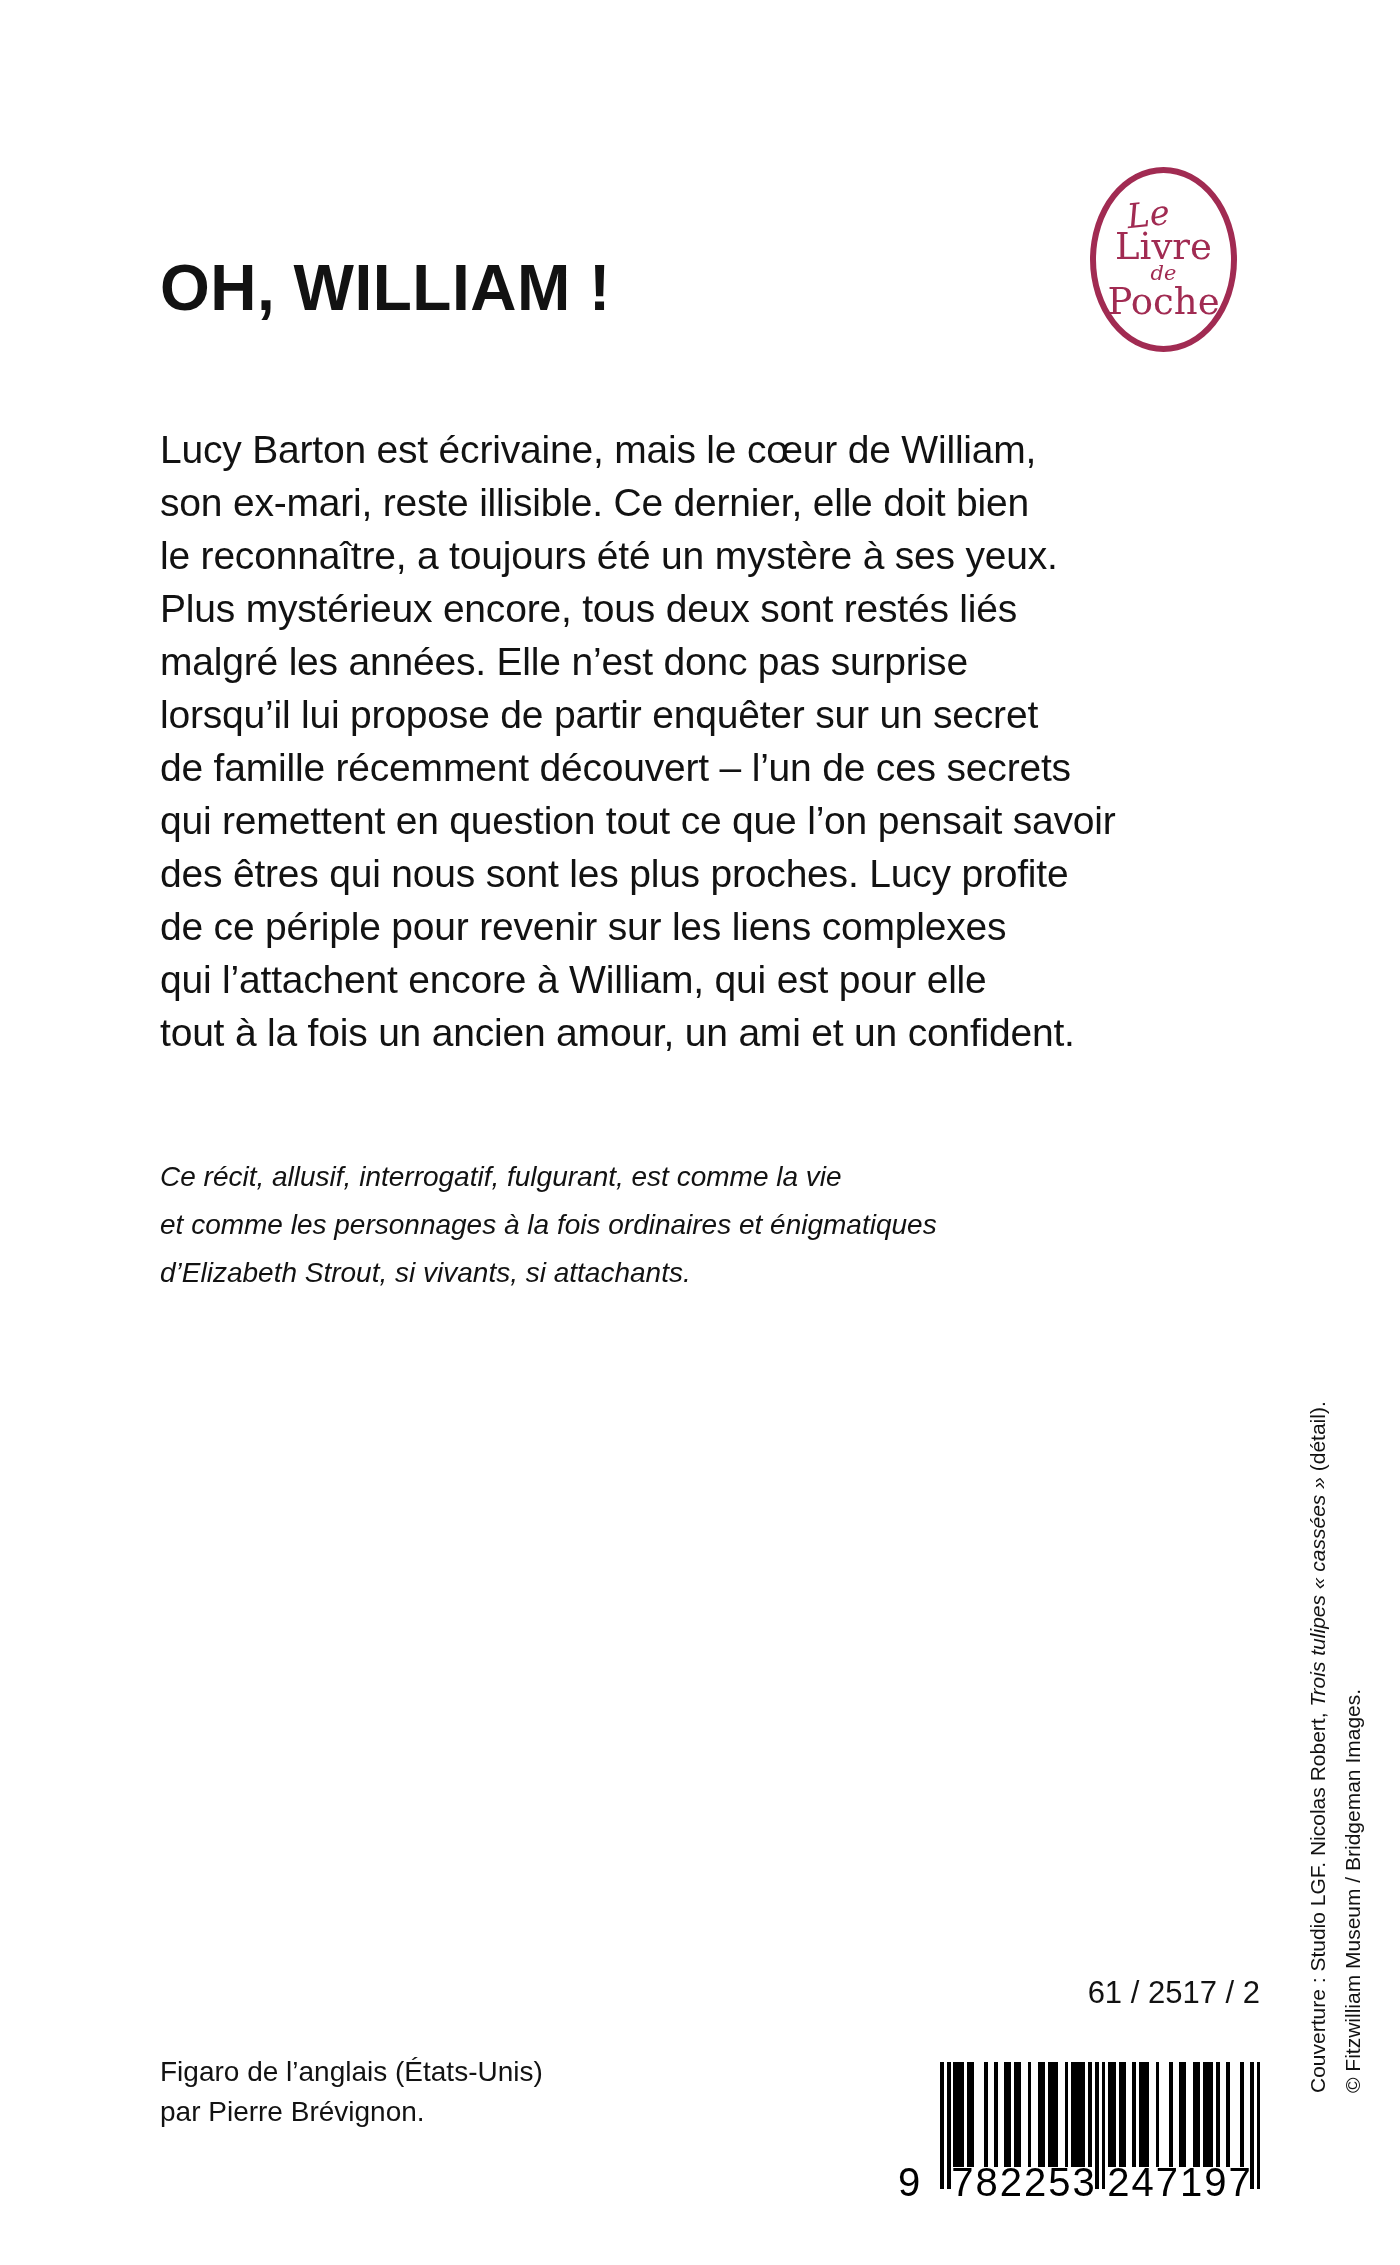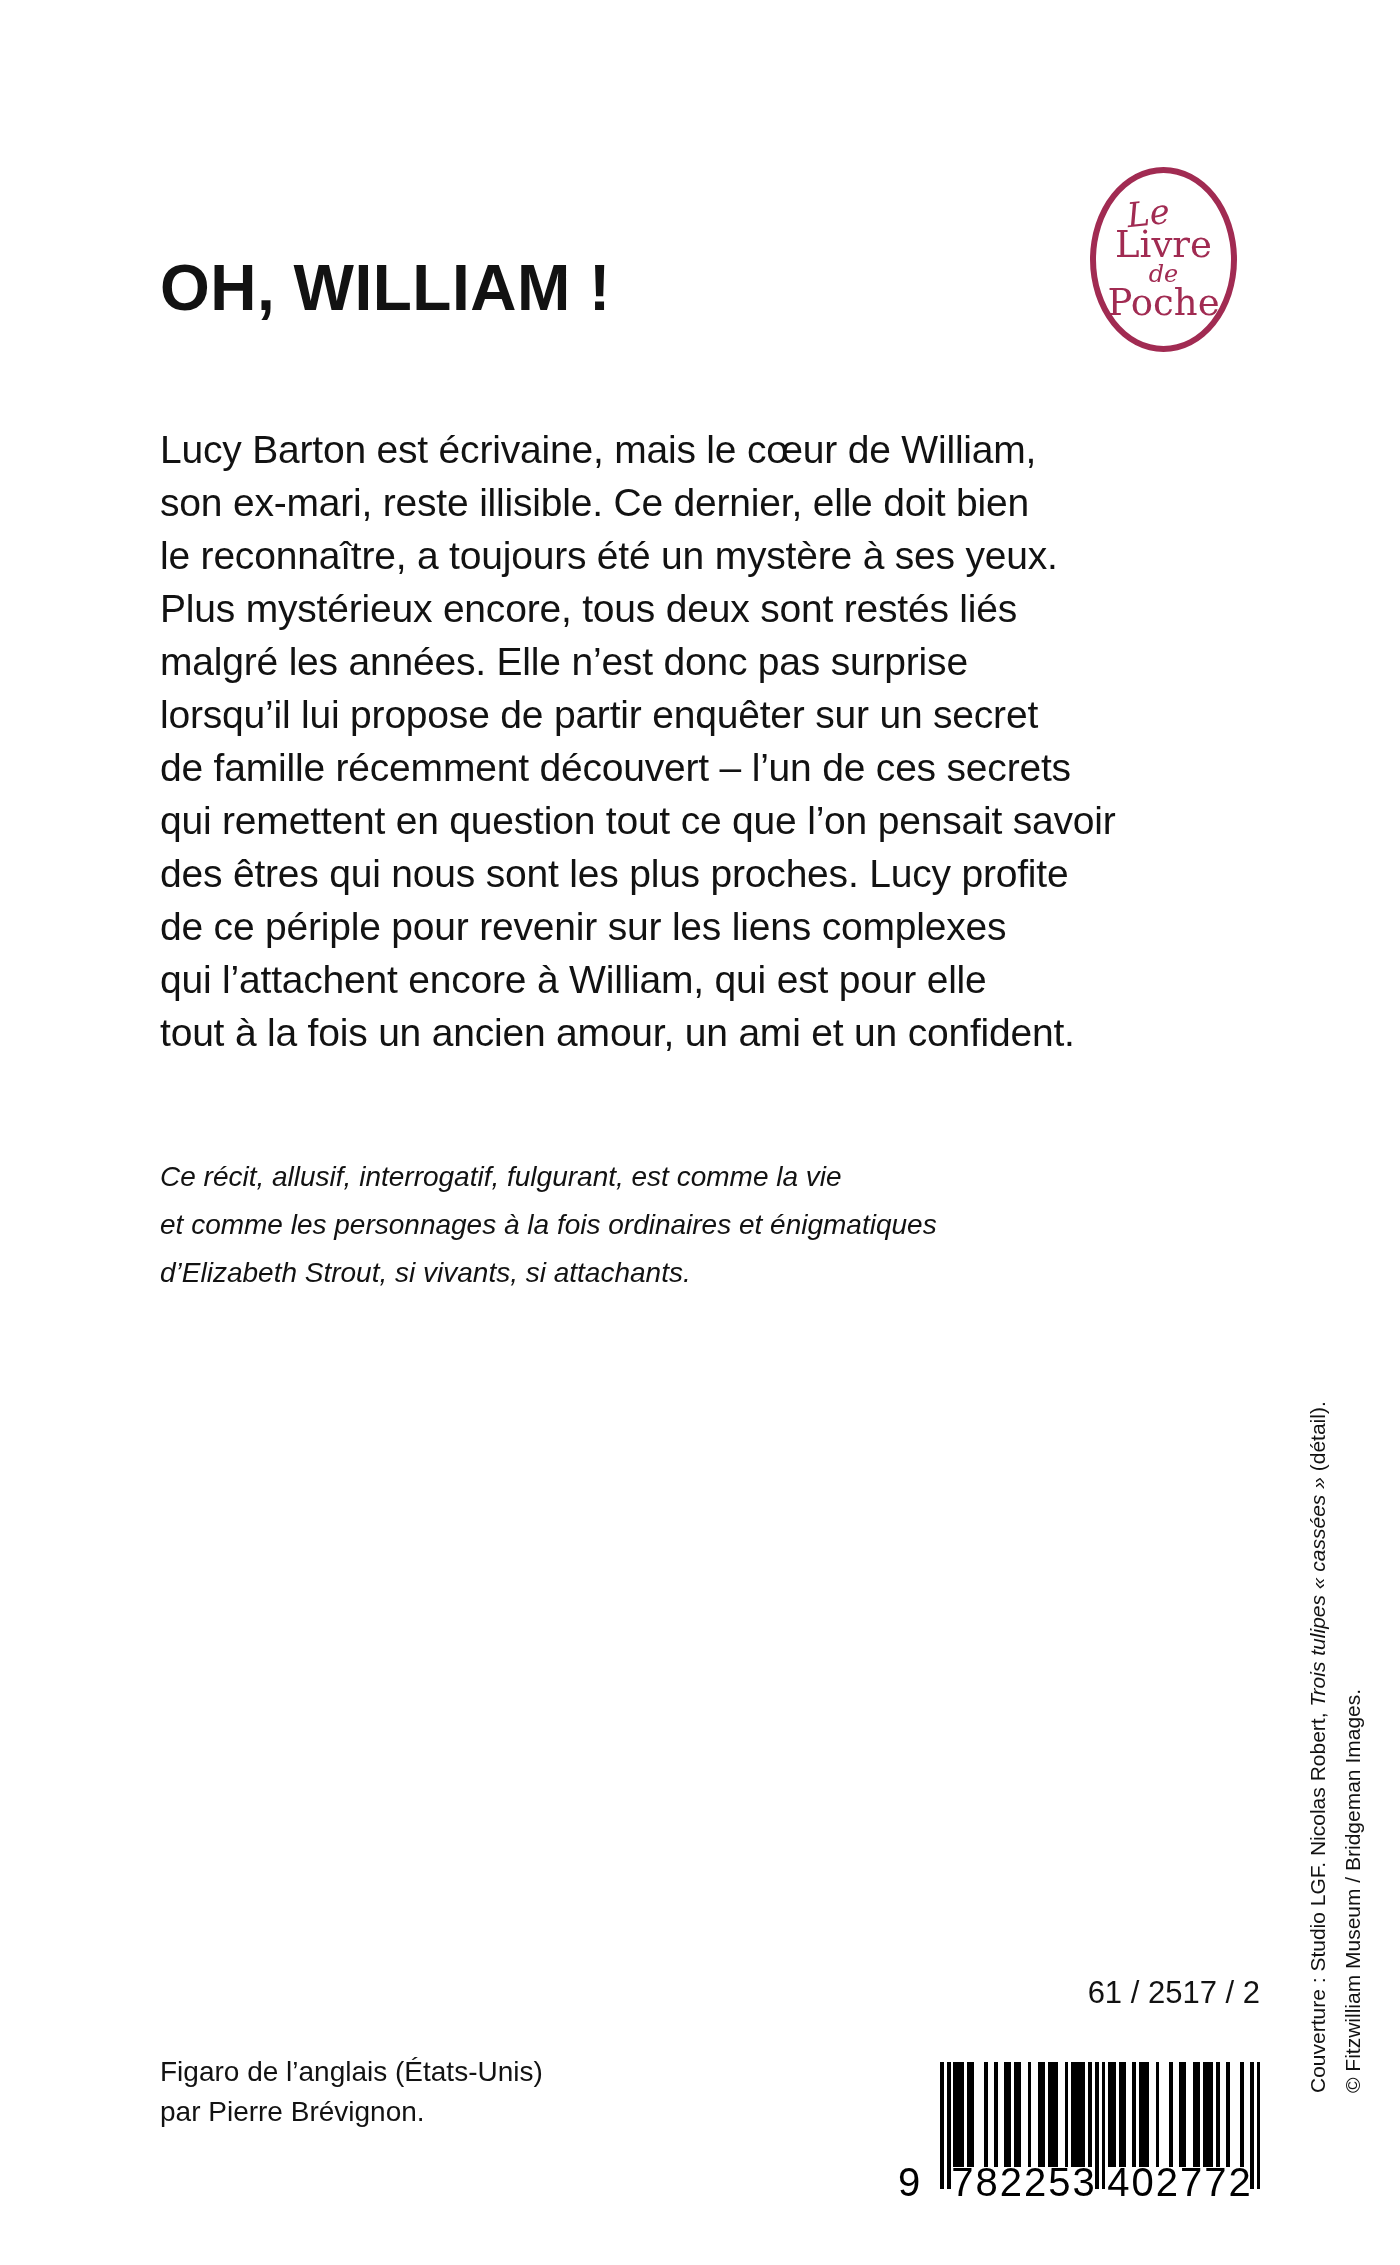--- a/index.html
+++ b/index.html
@@ -20,21 +20,21 @@
     color:var(--ink); white-space:nowrap;
   }
   .logo {
     position:absolute; left:1090px; top:167px; width:147px; height:185px;
     box-sizing:border-box; border:6px solid var(--brand); border-radius:50%;
     display:flex; flex-direction:column; align-items:center; justify-content:center;
     color:var(--brand); text-align:center;
   }
   .logo .le    { font-family:"DejaVu Serif", serif; font-style:italic; font-size:34px; line-height:0.85; margin-left:-30px; transform:rotate(-6deg); }
   .logo .livre { font-family:"DejaVu Serif", serif; font-size:37px; line-height:0.95; }
-  .logo .de    { font-family:"DejaVu Serif", serif; font-style:italic; font-size:24px; line-height:0.95;text-align:right; }
+  .logo .de    { font-family:"DejaVu Serif", serif; font-style:italic; font-size:21px; line-height:0.95;text-align:right; }
   .logo .poche { font-family:"DejaVu Serif", serif; font-size:37px; line-height:0.95; }
   .synopsis {
     position:absolute; left:160px; top:423px; width:1115px;
     font-size:39px; line-height:53px; letter-spacing:-0.2px;
     white-space:pre-line;
   }
   .review {
     position:absolute; left:160px; top:1153px; width:1090px;
     font-size:28px; line-height:48px; font-style:italic;
     white-space:pre-line;
@@ -98,21 +98,21 @@
   <div class="credits">
     <div><span>Couverture : Studio LGF. Nicolas Robert, </span><span class="it">Trois tulipes « cassées »</span><span> (détail).</span></div>
     <div>© Fitzwilliam Museum / Bridgeman Images.</div>
   </div>
 
   <div class="print-code">61 / 2517 / 2</div>
 
   <div class="barcode">
     <span class="bc-digit bc-lead">9</span>
     <span class="bc-digit bc-left">782253</span>
-    <span class="bc-digit bc-right">402772</span>
+    <span class="bc-digit bc-right">247197</span>
   <div class="bar guard" style="left: 0px; width: 3.77px;"></div>
       <div class="bar guard" style="left: 6.74px; width: 3.77px;"></div>
       <div class="bar" style="left: 13.47px; width: 3.77px;"></div>
       <div class="bar" style="left: 16.84px; width: 3.77px;"></div>
       <div class="bar" style="left: 20.21px; width: 3.77px;"></div>
       <div class="bar" style="left: 26.95px; width: 3.77px;"></div>
       <div class="bar" style="left: 30.32px; width: 3.77px;"></div>
       <div class="bar" style="left: 43.79px; width: 3.77px;"></div>
       <div class="bar" style="left: 53.89px; width: 3.77px;"></div>
       <div class="bar" style="left: 64px; width: 3.77px;"></div>

